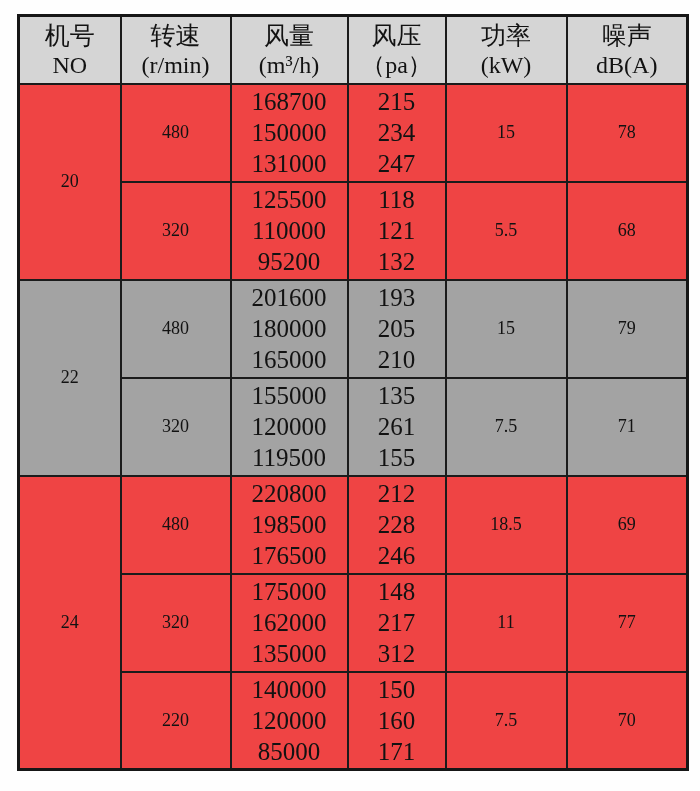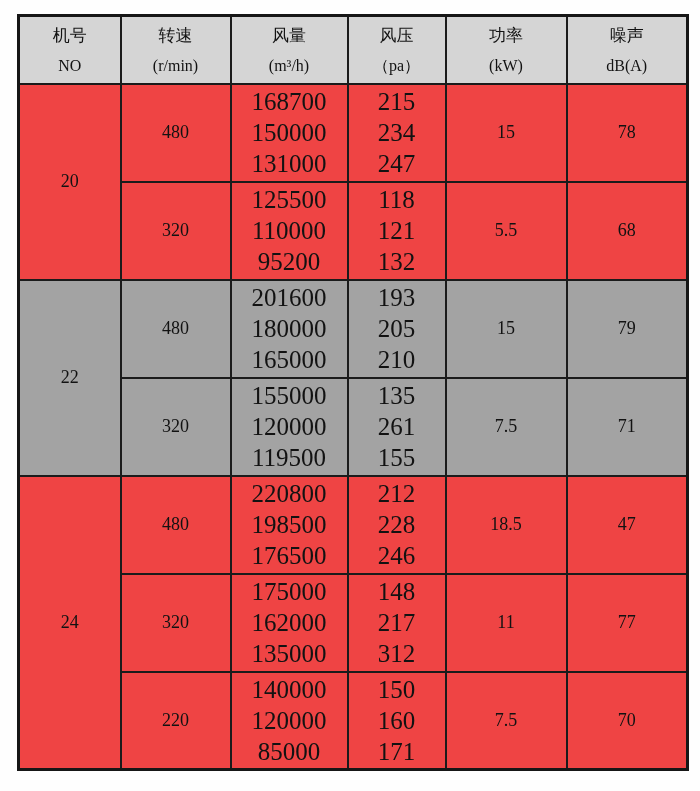--- a/index.html
+++ b/index.html
@@ -36,22 +36,22 @@
     padding: 0;
     background: #ef4444;
   }
   table.spec th {
     background: #d5d5d5;
     font-weight: normal;
   }
   tr.head { height: 68px; }
   tr.row  { height: 98px; }
   tr.shaded td { background: #a3a3a3; }
-  .h1 { font-size: 17px; line-height: 31px; }
-  .h2 { font-size: 16px; line-height: 29px; }
+  .h1 { font-size: 25px; line-height: 31px; }
+  .h2 { font-size: 24px; line-height: 29px; }
   td.single { font-size: 18px; }
   td.multi div {
     font-size: 25px;
     line-height: 31px;
   }
 </style>
 </head>
 <body>
 
 <div class="page">
@@ -166,21 +166,21 @@
         <div>220800</div>
         <div>198500</div>
         <div>176500</div>
       </td>
       <td class="multi">
         <div>212</div>
         <div>228</div>
         <div>246</div>
       </td>
       <td class="single">18.5</td>
-      <td class="single">47</td>
+      <td class="single">69</td>
     </tr>
 
     <tr class="row">
       <td class="single">320</td>
       <td class="multi">
         <div>175000</div>
         <div>162000</div>
         <div>135000</div>
       </td>
       <td class="multi">

